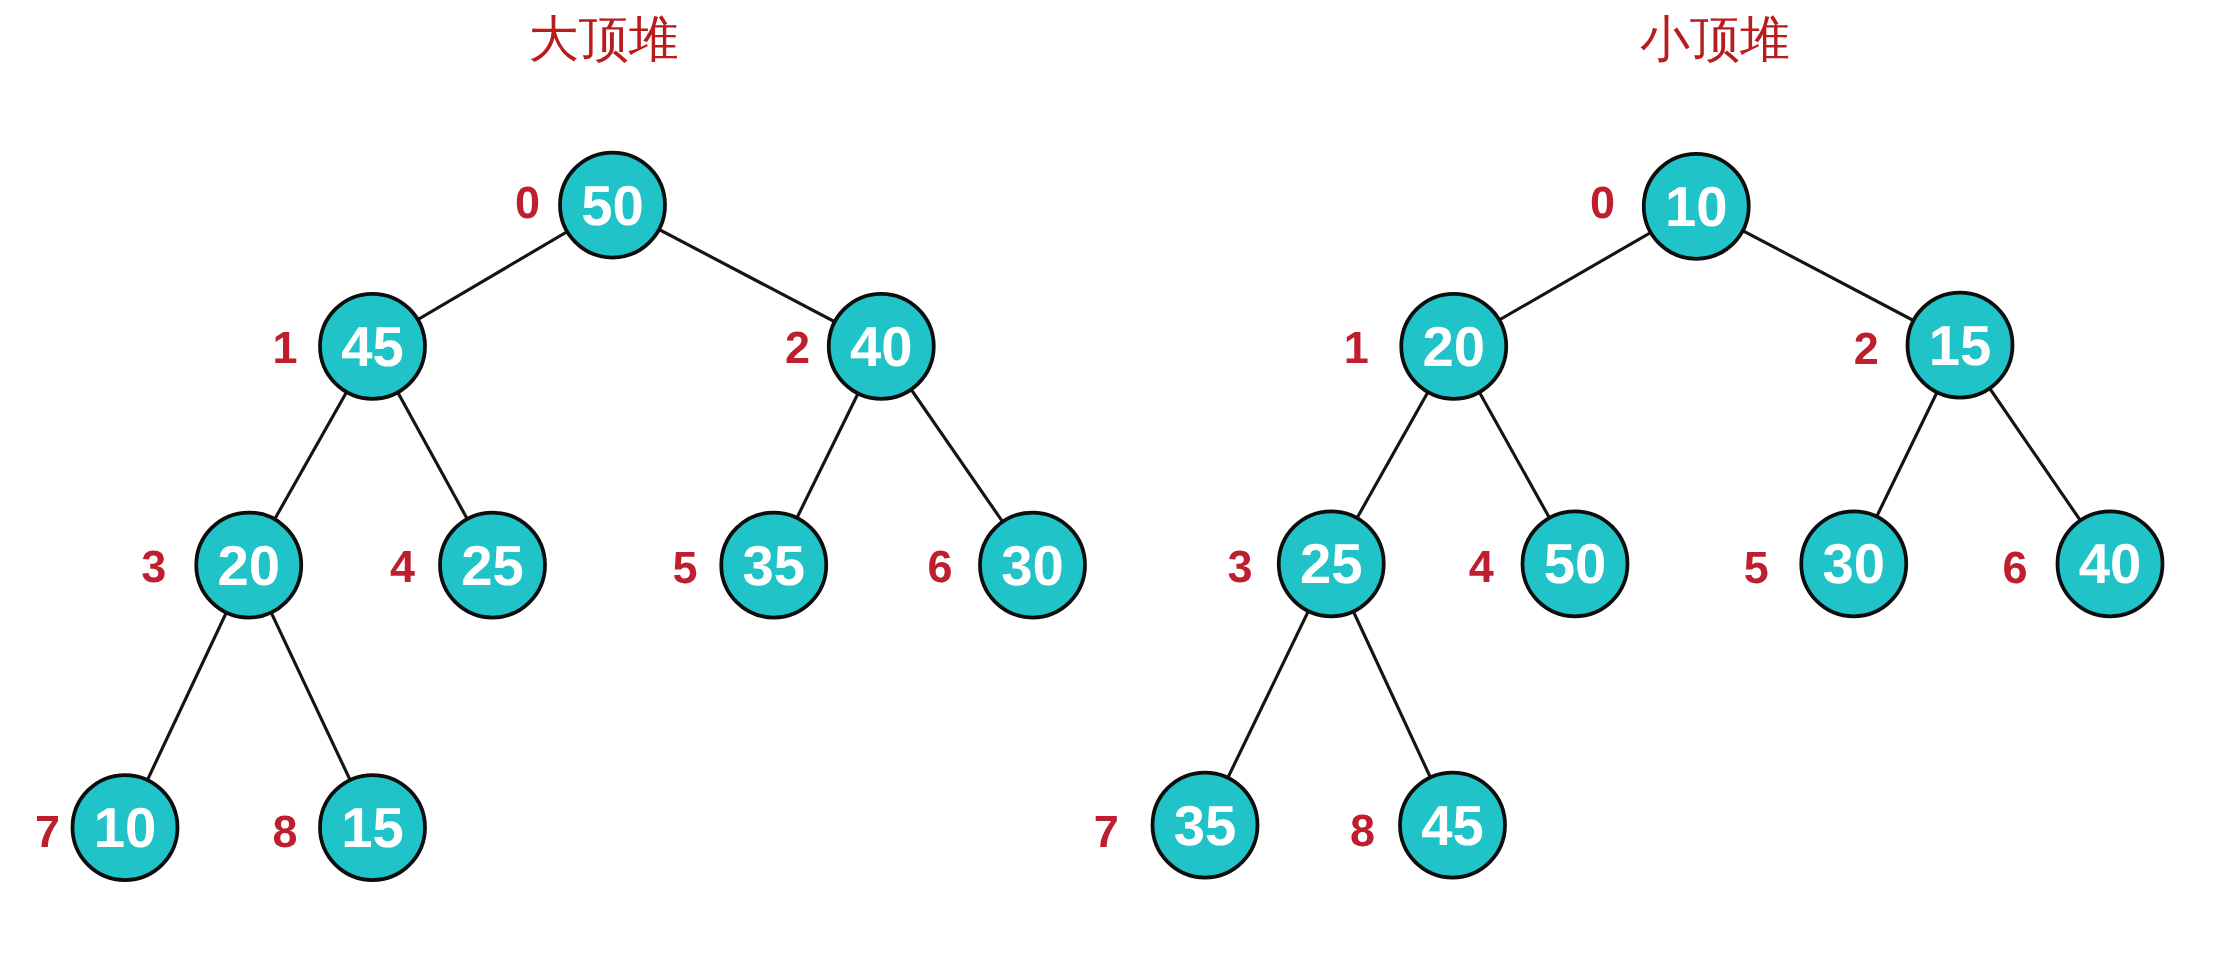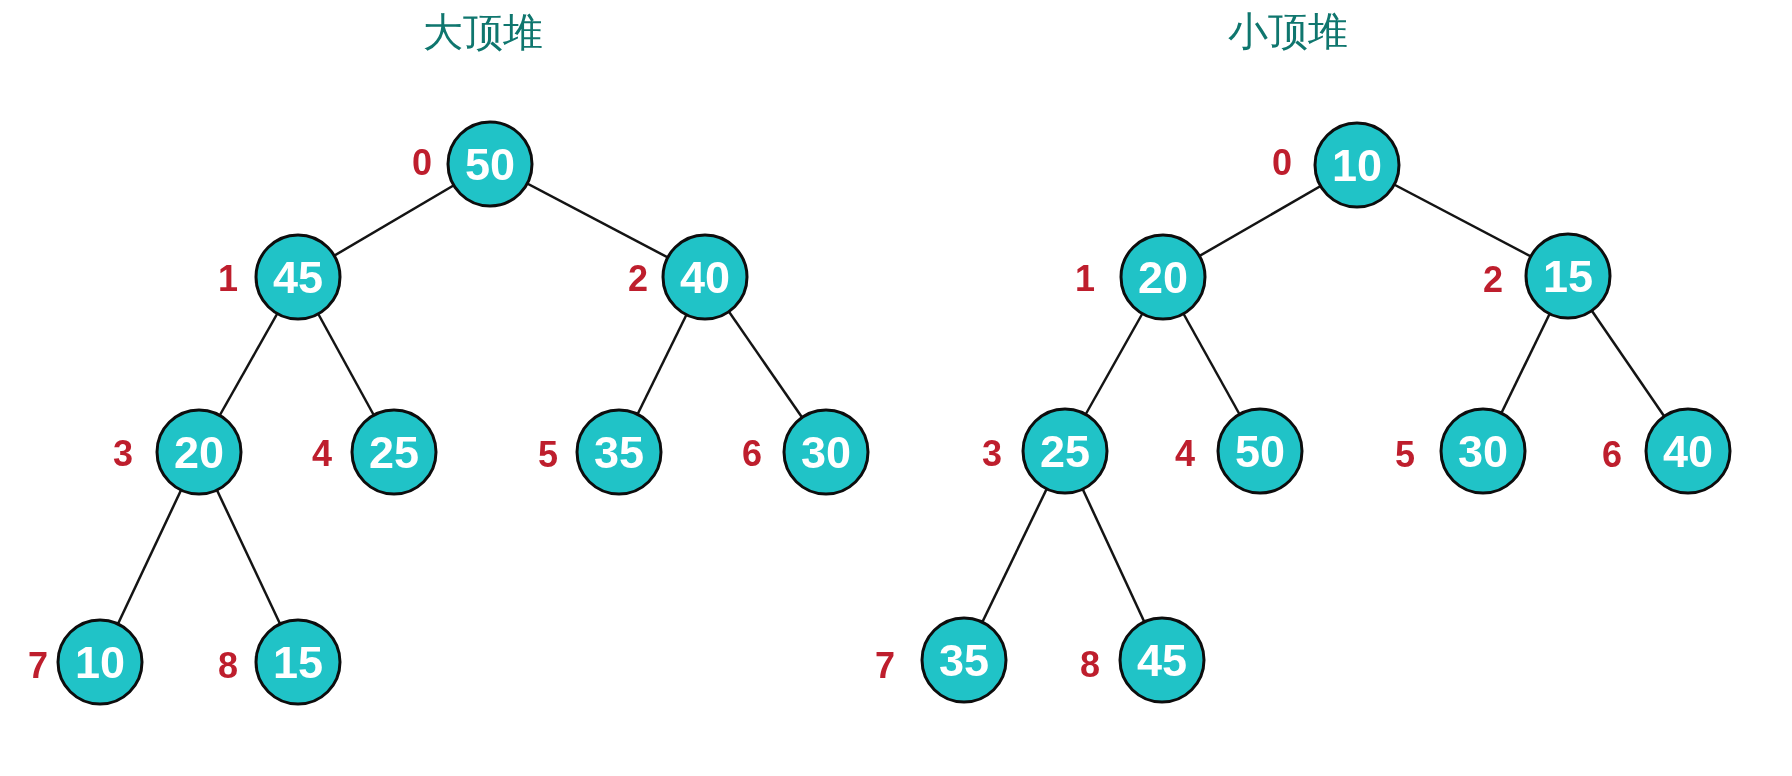--- a/index.html
+++ b/index.html
@@ -15,26 +15,26 @@
     overflow: hidden;
     font-family: "Liberation Sans", "DejaVu Sans", sans-serif;
   }
   .tree-title {
     position: absolute;
     top: 10px;
     transform: translateX(-50%);
     font-size: 40px;
     line-height: 1.1;
     font-weight: 500;
-    color: #0f766e;
+    color: #b91c1c;
     white-space: nowrap;
     font-family: "Liberation Sans", "DejaVu Sans", sans-serif;
   }
   #title-max { left: 483px; }
-  #title-min { left: 1288px; font-family: Liberation Serif, serif; }
+  #title-min { left: 1372px; }
   svg text.node-value {
     font-family: "Liberation Sans", "DejaVu Sans", sans-serif;
     font-weight: bold;
     font-size: 45px;
     fill: #ffffff;
   }
   svg text.node-index {
     font-family: "Liberation Sans", "DejaVu Sans", sans-serif;
     font-weight: bold;
     font-size: 36px;

